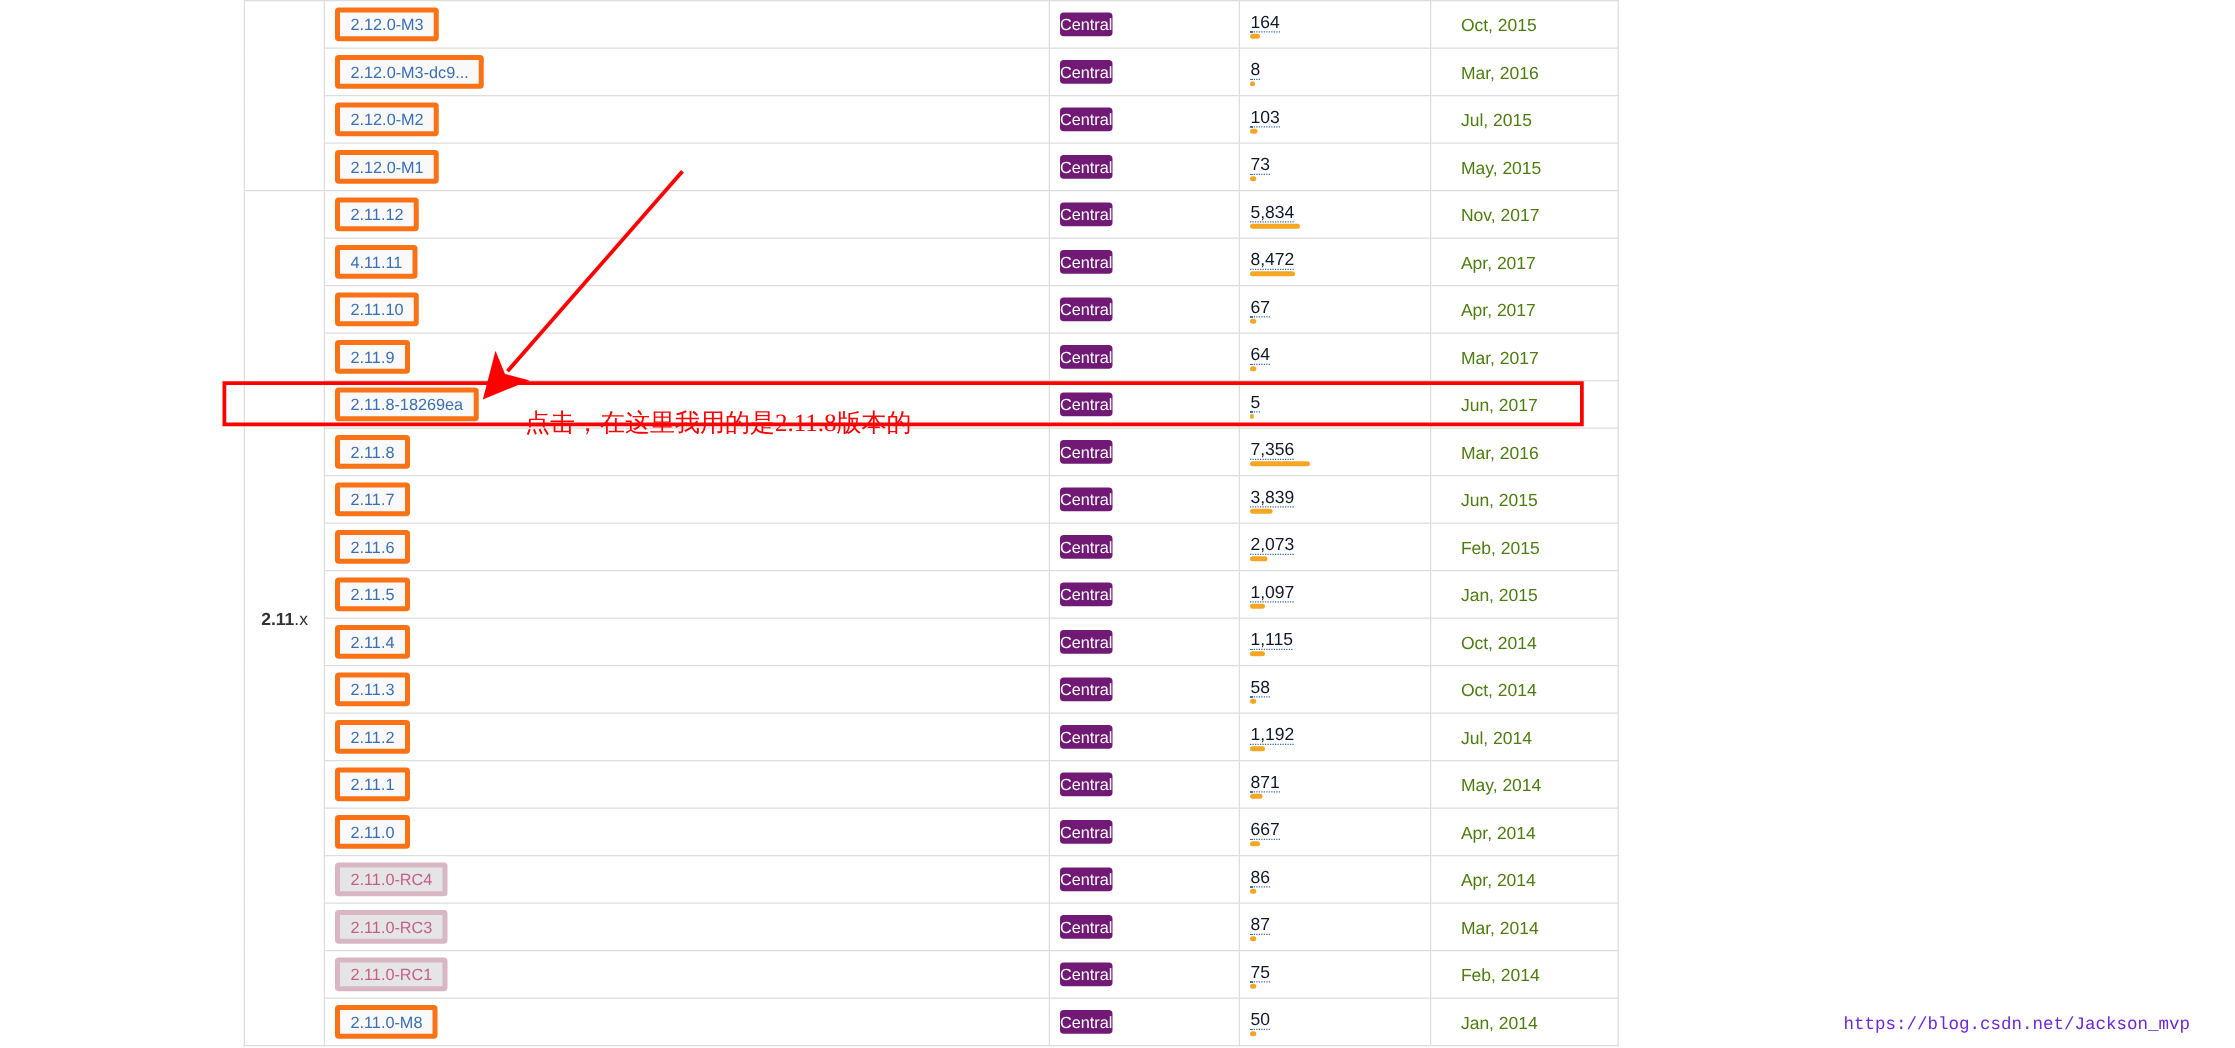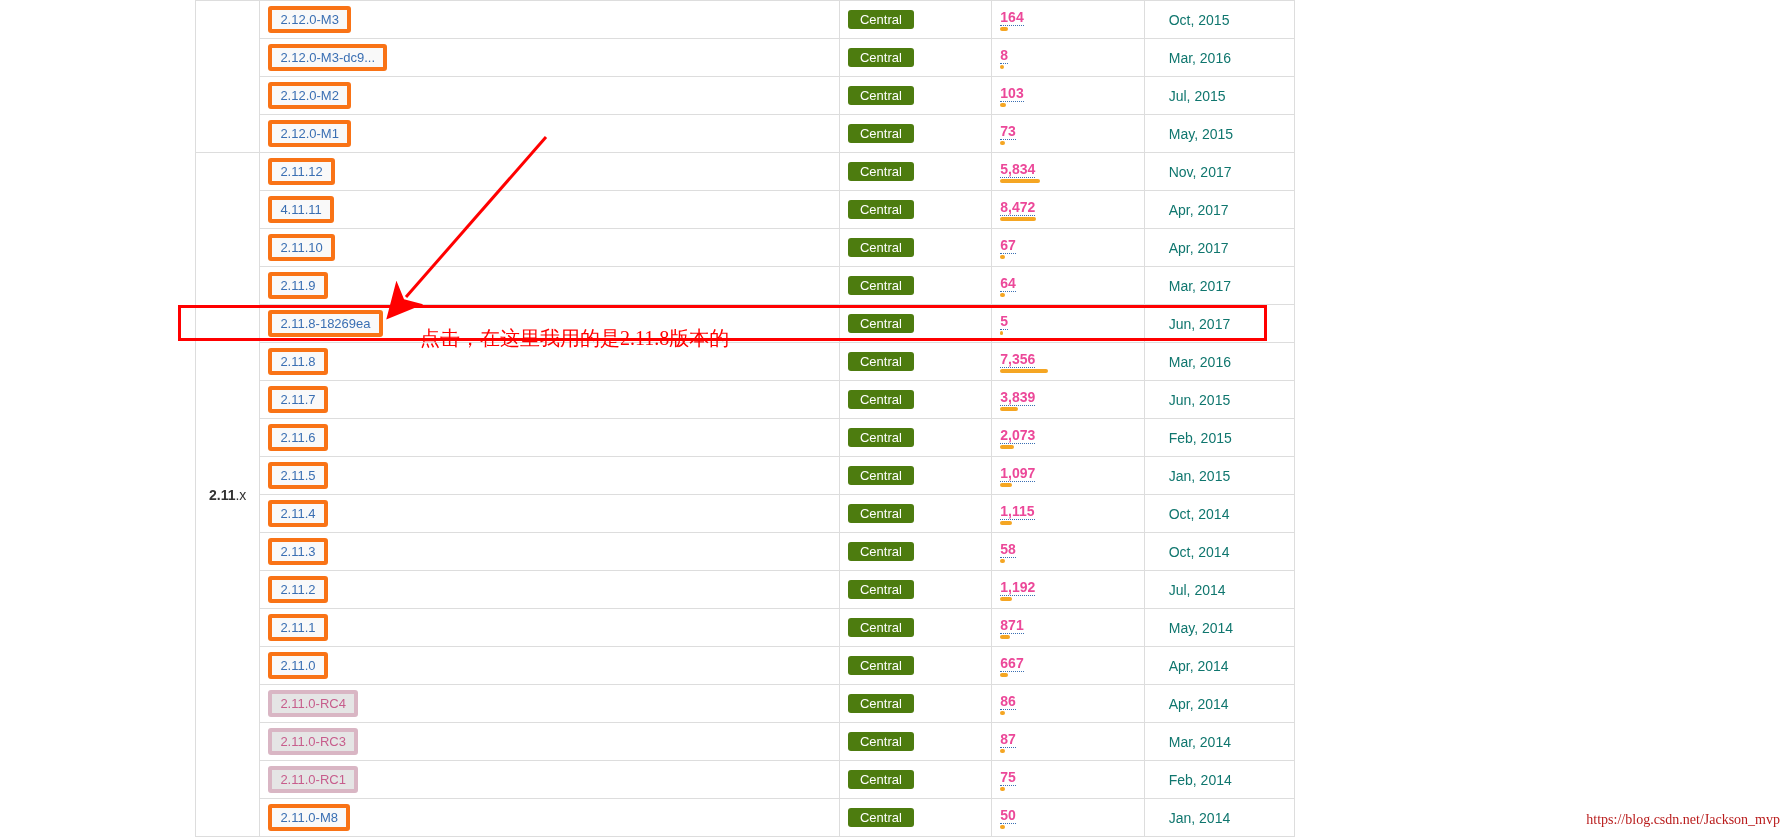--- a/index.html
+++ b/index.html
@@ -33,54 +33,53 @@
       border-left: 1px solid #ddd;
       text-align: center;
       width: 60px;
       font-family: Verdana, Arial, sans-serif;
       white-space: nowrap;
     }
     td.grp b { font-weight: bold; }
     td.ver { width: 540px; }
     td.repo { width: 142px; }
     td.usages { width: 142px; }
-    td.date { width: 140px; color: #0f766e; padding-left: 24px; }
+    td.date { width: 140px; color: #4d7c0f; padding-left: 24px; }
     .version-badge {
       display: inline-block;
       border: 4px solid #f97316;
       border-radius: 3px;
       background: #f9f9f9;
       color: #3a6fb3;
       padding: 2px 8px 2px 8px;
       font-size: 13px;
       text-decoration: none;
       cursor: pointer;
     }
     .version-badge.rc {
       border-color: #d9b6c4;
       color: #c75d8c;
       background: #e5e5e5;
     }
     .repo-badge {
       display: inline-block;
-      background: #4d7c0f;
+      background: #701a75;
       color: #fff;
       border-radius: 3px;
-      padding: 2px 12px;
+      padding: 2px 0;
       font-size: 13px;
       cursor: pointer;
     }
     .usage-link {
-      color: #ec4899;
+      color: #0f172a;
       text-decoration: none;
       border-bottom: 1px dotted #3a6fb3;
       position: relative;
       cursor: pointer;
       display: inline-block;
-      font-weight: bold;
     }
     .usage-bar {
       height: 4px;
       background: #f5a623;
       margin-top: 1px;
       border-radius: 2px;
     }
     .highlight-box {
       position: absolute;
       border: 3px solid #ff0000;
@@ -90,25 +89,25 @@
     .annotation {
       position: absolute;
       color: #ff0000;
       font-size: 20px;
       font-family: SimSun, "宋体", serif;
       z-index: 11;
       white-space: nowrap;
     }
     .watermark {
       position: absolute;
-      right: 8px;
+      right: 36px;
       bottom: 10px;
-      color: #b91c1c;
+      color: #6d28d9;
       font-size: 14px;
-      font-family: Liberation Serif, serif;
+      font-family: Liberation Mono, monospace;
     }
     svg.arrow {
       position: absolute;
       pointer-events: none;
       z-index: 12;
       overflow: visible;
     }
   </style>
 </head>
 <body>

